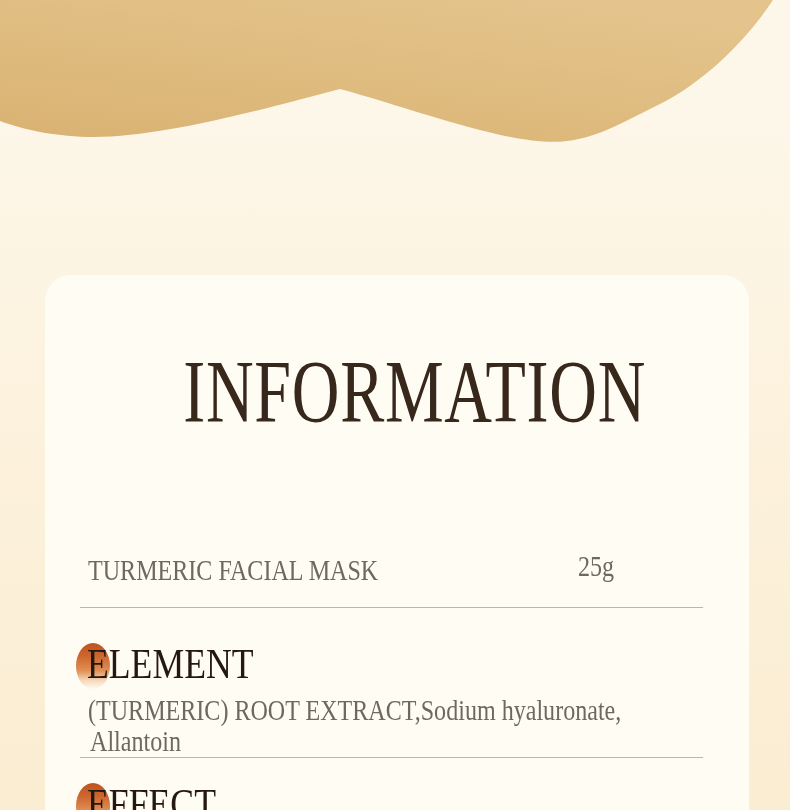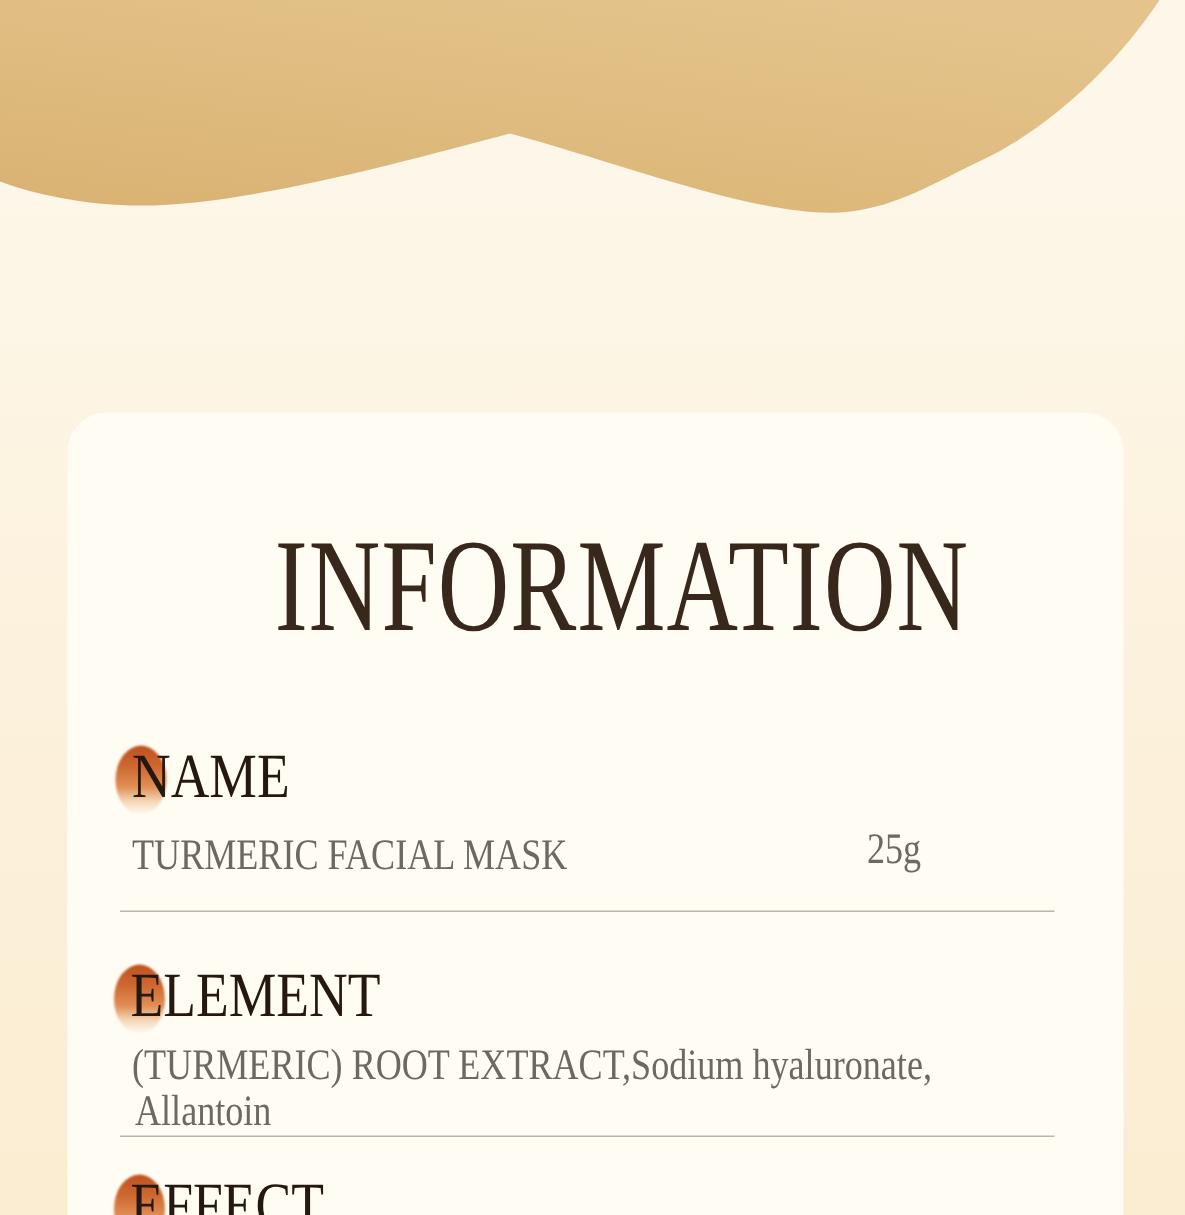--- a/index.html
+++ b/index.html
@@ -63,24 +63,20 @@
              C514 148 418 110 340 89 C268 108 163 137 94 137
              C58 137 24 130 0 121 Z" fill="url(#goldGrad)"></path>
   </svg>
 
   <div class="card"></div>
 
   <div class="title">
     <span class="title-inner">INFORMATION</span>
   </div>
 
-  <div class="heading" style="left:77px;top:497px;">
-    <span class="dot"></span>
-    <span class="heading-label">NAME</span>
-  </div>
   <div class="value" style="left:88px;top:555px;">TURMERIC FACIAL MASK</div>
 
   <div class="value" style="left:578px;top:551px;">25g</div>
 
   <div class="divider" style="top:607px;"></div>
 
   <div class="heading" style="left:76px;top:643px;text-decoration:underline;">
     <span class="dot"></span>
     <span class="heading-label">ELEMENT</span>
   </div>

